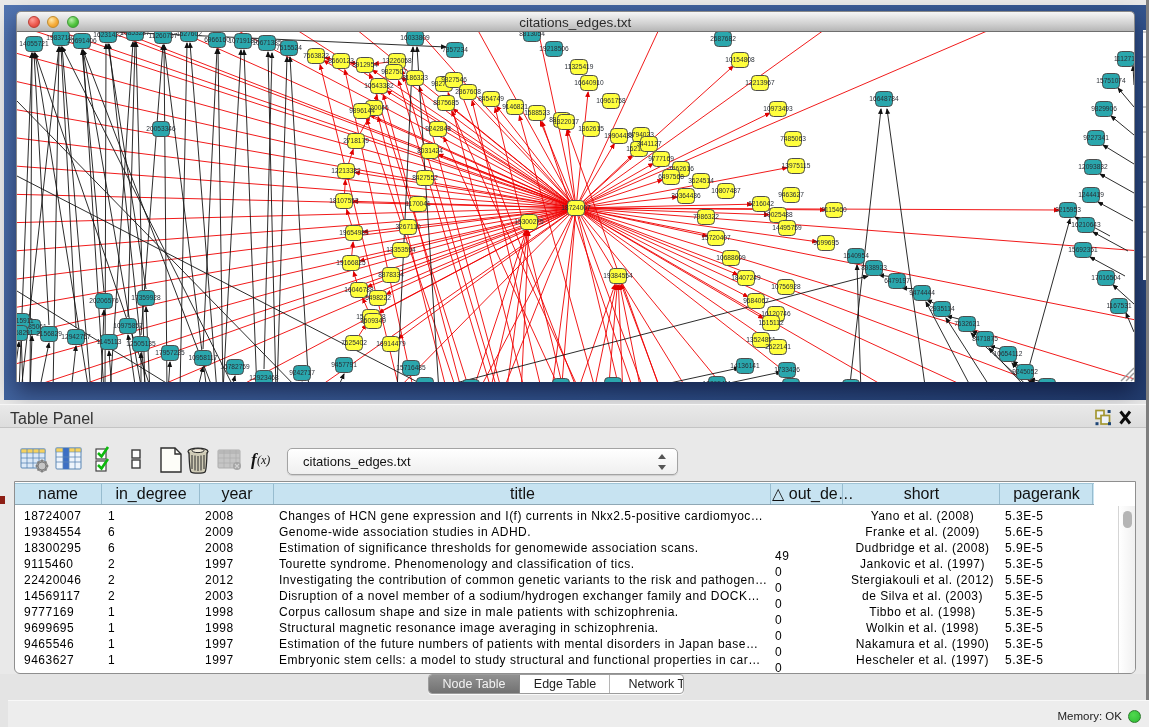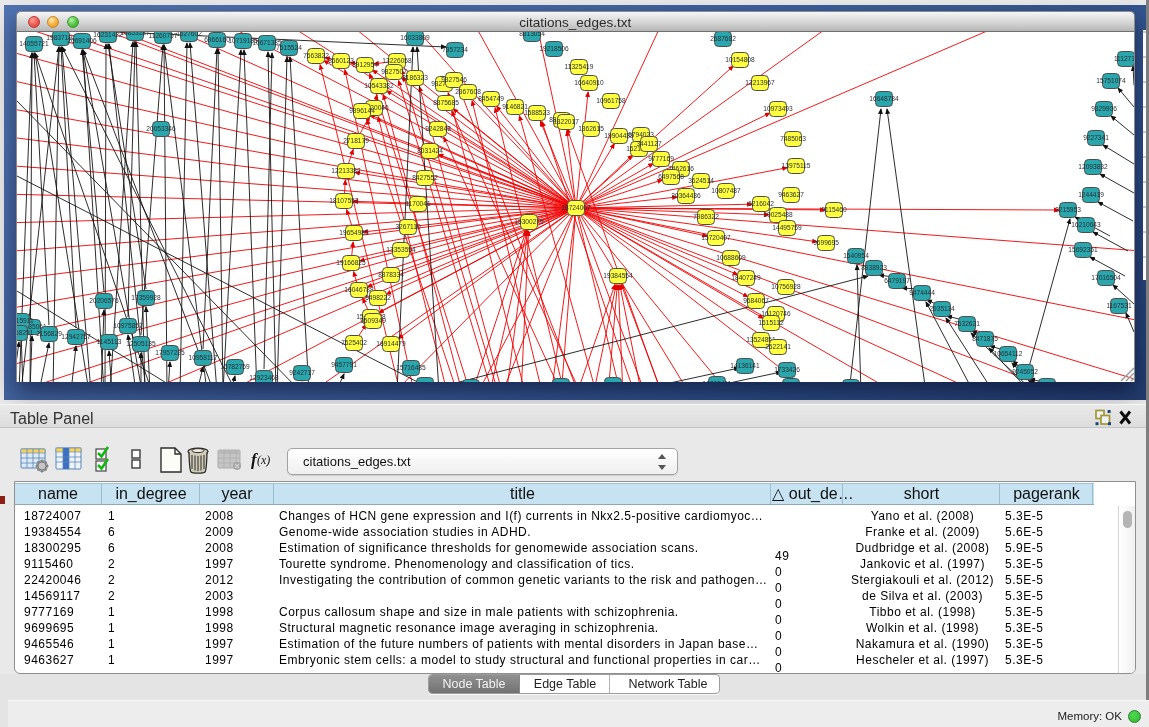--- a/index.html
+++ b/index.html
@@ -36,21 +36,21 @@
 .c2 { left:93px; width:94px; }
 .c3 { left:190px; width:72px; }
 .c4 { left:264px; width:494px; }
 .c5 { left:760px; width:69px;margin-top:40px; }
 .c6 { left:829px; width:157px; text-align:center; }
 .c7 { left:990px; width:90px; }
 #vscroll { position:absolute; right:0px; top:24px; width:16.5px; height:168px;
   background:linear-gradient(90deg,#ffffff,#f0f0f0); border-left:1px solid #d5d5d5; }
 #vthumb { position:absolute; left:3.5px; top:5px; width:9px; height:17px; border-radius:5px; background:#b5b5b5; }
 #bottombar { position:absolute; left:0; top:674px; width:1146px; height:53px; background:#e4e4e4; }
-#tabs { position:absolute; left:428px; top:0; width:292px; height:20px; background:#fff;
+#tabs { position:absolute; left:428px; top:0; width:256px; height:20px; background:#fff;
   border:1px solid #9c9c9c; border-radius:4px; overflow:hidden; box-shadow:0 1px 0 rgba(255,255,255,0.8); }
 .seg { position:absolute; top:0; height:20px; line-height:19px; font-size:12.5px; color:#222; text-align:center; }
 #status { position:absolute; left:8px; top:700px; width:1146px; height:27px; background:#ededed;
   border-top:1px solid #f8f8f8; }
 #mem { position:absolute; right:32px; top:9px; font-size:11.5px; color:#222; }
 #dot { position:absolute; right:13px; top:9px; width:13px; height:13px; border-radius:50%;
   background:radial-gradient(circle at 40% 35%, #4fd94f, #2dba32); border:1.5px solid #2c7a2c; }
 </style></head>
 <body>
 <div id="navy">
@@ -721,20 +721,21 @@
         <div class="c c3">2012</div>
         <div class="c c4">Investigating the contribution of common genetic variants to the risk and pathogen…</div>
         <div class="c c5">0</div>
         <div class="c c6">Stergiakouli et al. (2012)</div>
         <div class="c c7">5.5E-5</div>
       </div>
       <div class="tr">
         <div class="c c1">14569117</div>
         <div class="c c2">2</div>
         <div class="c c3">2003</div>
+        <div class="c c4">Disruption of a novel member of a sodium/hydrogen exchanger family and DOCK…</div>
         <div class="c c5">0</div>
         <div class="c c6">de Silva et al. (2003)</div>
         <div class="c c7">5.3E-5</div>
       </div>
       <div class="tr">
         <div class="c c1">9777169</div>
         <div class="c c2">1</div>
         <div class="c c3">1998</div>
         <div class="c c4">Corpus callosum shape and size in male patients with schizophrenia.</div>
         <div class="c c5">0</div>

